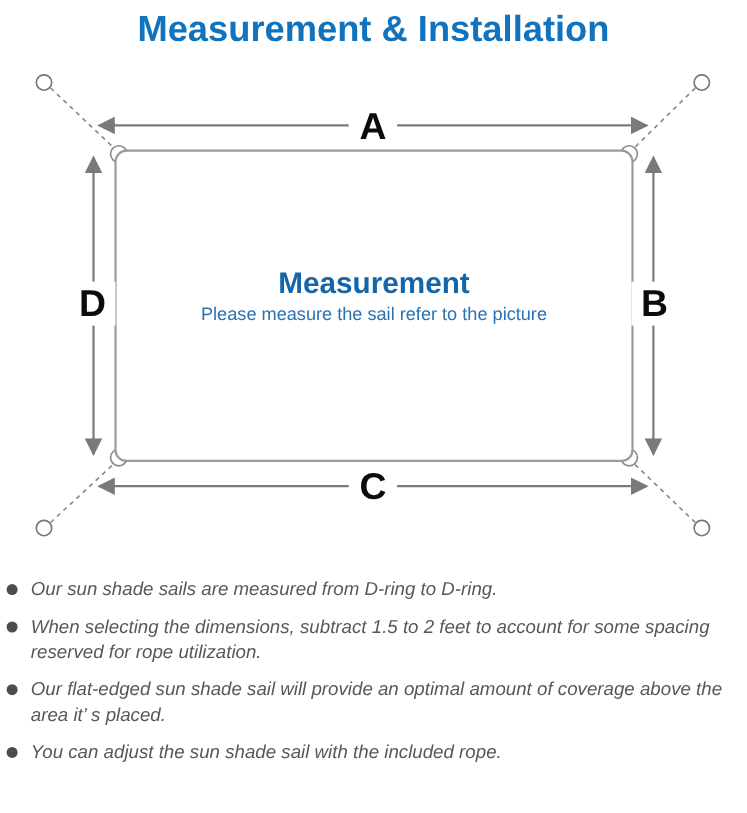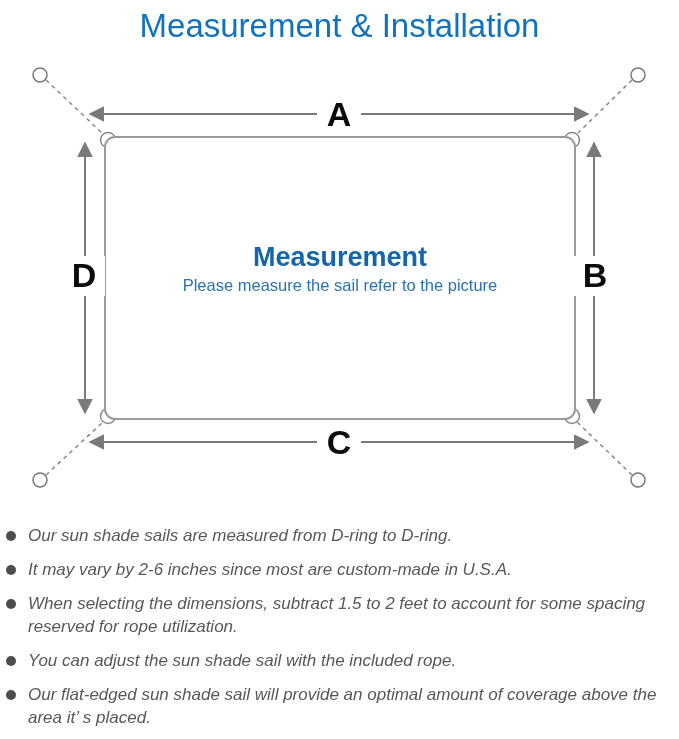--- a/index.html
+++ b/index.html
@@ -11,21 +11,21 @@
     margin: 0 auto;
     background: #ffffff;
     font-family: "Liberation Sans", sans-serif;
     overflow: hidden;
   }
   .title {
     margin-top: 5px;
     text-align: center;
     font-size: 33px;
     line-height: 42px;
-    font-weight: normal;
+    font-weight: bold;
     color: #1173bd;
     letter-spacing: 0px;
   }
   .diagram { display: block; }
 
   
   .anchor { fill: #ffffff; stroke: #777777; stroke-width: 1.5; }
   .rope   { stroke: #888888; stroke-width: 1.5; stroke-dasharray: 4 4; fill: none; }
   .dring  { fill: #ffffff; stroke: #8a8a8a; stroke-width: 1.5; }
   .sail   { fill: #ffffff; stroke: #9a9a9a; stroke-width: 2; }
@@ -128,29 +128,25 @@
     <text class="center-sub" x="340" y="244">Please measure the sail refer to the picture</text>
   </svg>
 
   <ul class="notes">
     <li>
       <span class="dot"></span>
       <span class="note-text">Our sun shade sails are measured from D-ring to D-ring.</span>
     </li>
     <li>
       <span class="dot"></span>
-      <span class="note-text">It may vary by 2-6 inches since most are custom-made in U.S.A.</span>
-    </li>
-    <li>
-      <span class="dot"></span>
       <span class="note-text">When selecting the dimensions, subtract 1.5 to 2 feet to account for some spacing reserved for rope utilization.</span>
     </li>
     <li>
       <span class="dot"></span>
-      <span class="note-text">You can adjust the sun shade sail with the included rope.</span>
+      <span class="note-text">Our flat-edged sun shade sail will provide an optimal amount of coverage above the area it’ s placed.</span>
     </li>
     <li>
       <span class="dot"></span>
-      <span class="note-text">Our flat-edged sun shade sail will provide an optimal amount of coverage above the area it’ s placed.</span>
+      <span class="note-text">You can adjust the sun shade sail with the included rope.</span>
     </li>
   </ul>
 
 </div>
 
 </body></html>

